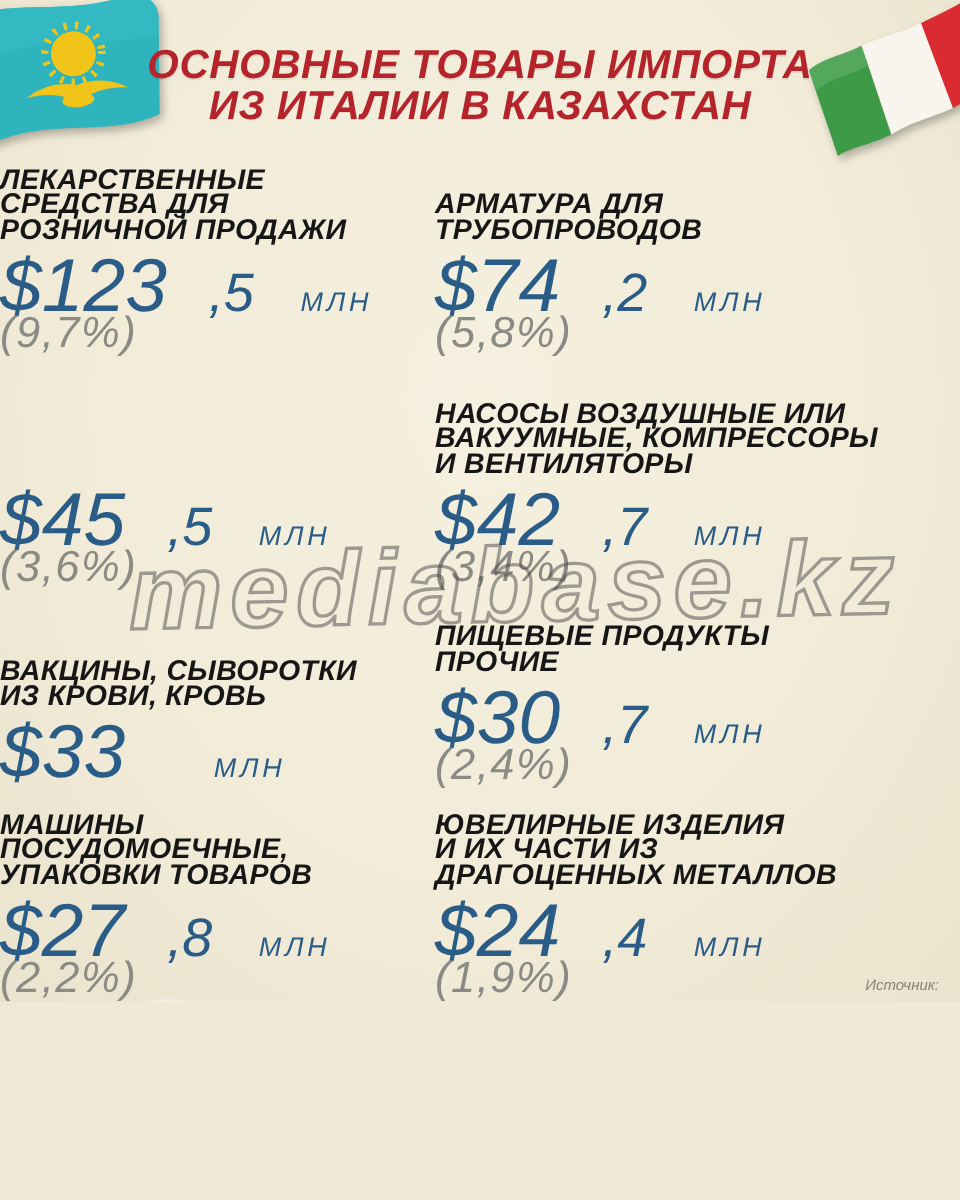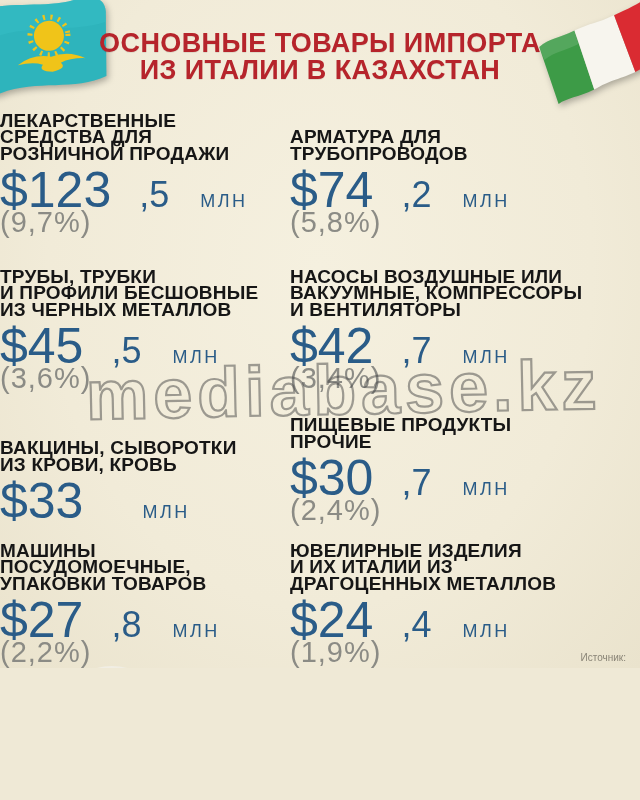--- a/index.html
+++ b/index.html
@@ -1,20 +1,20 @@
 <!DOCTYPE html>
 <html><head>
 <meta charset="utf-8">
 <style>
   html,body{margin:0;padding:0;}
   body{width:640px;height:800px;overflow:hidden;background:#efe9d6;
        font-family:"Liberation Sans","DejaVu Sans",sans-serif;}
   .page{position:relative;width:640px;height:668px;overflow:hidden;
         background:
-          radial-gradient(ellipse at 50% 40%, #f5f0df 0%, #f1ebd8 60%, #eae3cd 100%);}
+          radial-gradient(ellipse at 50% 40%, #f5f0df 0%, #f1ebd8 60%, #eae3cd 100%); font-style: italic;}
   
   .header{position:relative;height:112px;}
   .title{position:absolute;top:30px;left:0;right:0;text-align:center;
          color:#b6242b;font-weight:700;font-size:27px;line-height:27px;
          letter-spacing:.4px;text-shadow:0 1px 0 rgba(0,0,0,.08);}
   .flag{position:absolute;filter:drop-shadow(2px 3px 3px rgba(0,0,0,.28));}
   .flag-kz{left:-12px;top:-4px;}
   .flag-it{right:-14px;top:-6px;}
   
   .grid{position:absolute;top:112px;left:0;display:grid;
@@ -89,23 +89,20 @@
       <h2 class="item-title">АРМАТУРА ДЛЯ
 ТРУБОПРОВОДОВ</h2>
       <div class="item-value">
           <span class="val-main">$74</span>
           <span class="val-frac">,2</span>
           <span class="val-unit">МЛН</span>
         </div>
       <div class="item-share">(5,8%)</div>
     </section>
     <section class="item">
-      <h2 class="item-title">ТРУБЫ, ТРУБКИ
-И ПРОФИЛИ БЕСШОВНЫЕ
-ИЗ ЧЕРНЫХ МЕТАЛЛОВ</h2>
       <div class="item-value">
           <span class="val-main">$45</span>
           <span class="val-frac">,5</span>
           <span class="val-unit">МЛН</span>
         </div>
       <div class="item-share">(3,6%)</div>
     </section>
     <section class="item">
       <h2 class="item-title">НАСОСЫ ВОЗДУШНЫЕ ИЛИ
 ВАКУУМНЫЕ, КОМПРЕССОРЫ
@@ -142,21 +139,21 @@
 УПАКОВКИ ТОВАРОВ</h2>
       <div class="item-value">
           <span class="val-main">$27</span>
           <span class="val-frac">,8</span>
           <span class="val-unit">МЛН</span>
         </div>
       <div class="item-share">(2,2%)</div>
     </section>
     <section class="item">
       <h2 class="item-title">ЮВЕЛИРНЫЕ ИЗДЕЛИЯ
-И ИХ ИТАЛИИ ИЗ
+И ИХ ЧАСТИ ИЗ
 ДРАГОЦЕННЫХ МЕТАЛЛОВ</h2>
       <div class="item-value">
           <span class="val-main">$24</span>
           <span class="val-frac">,4</span>
           <span class="val-unit">МЛН</span>
         </div>
       <div class="item-share">(1,9%)</div>
     </section>
   </div>
 

